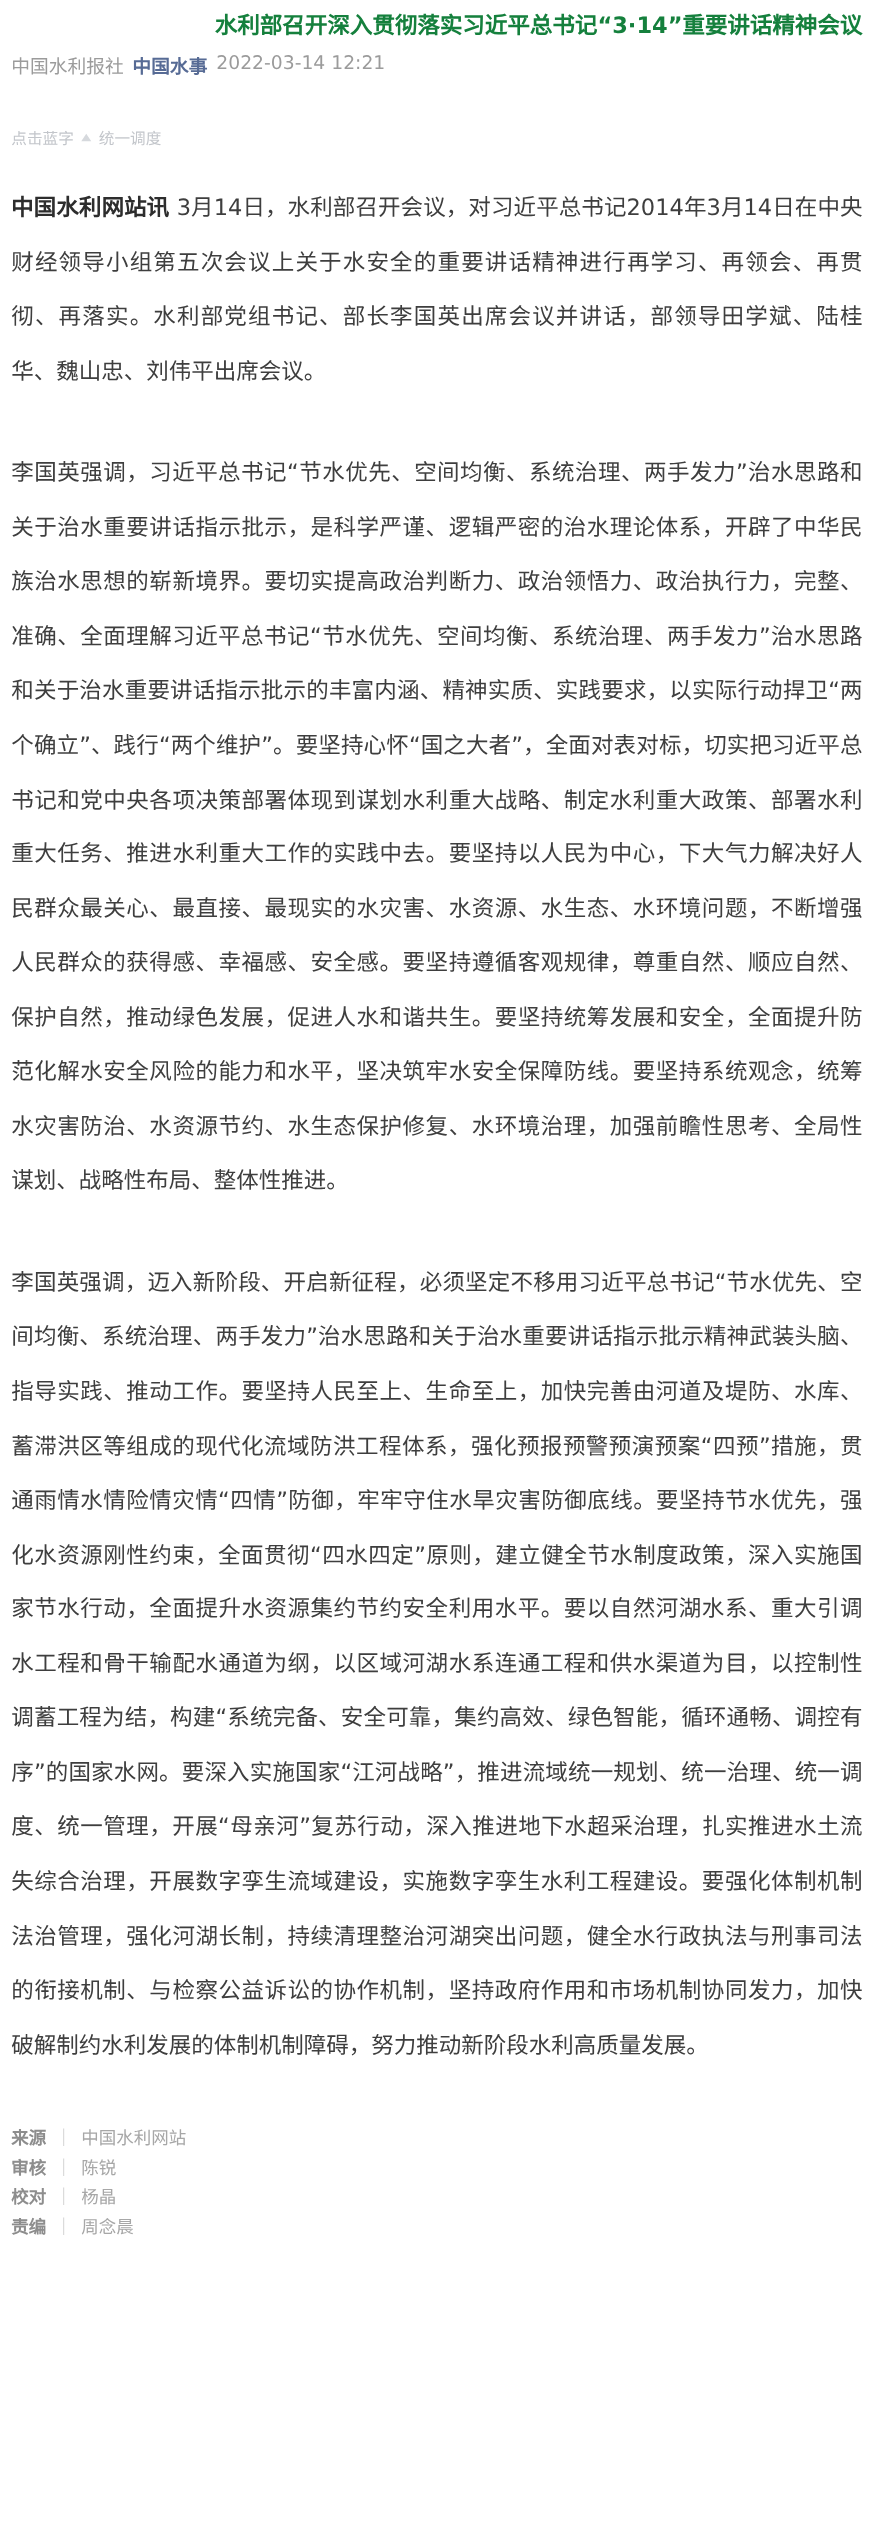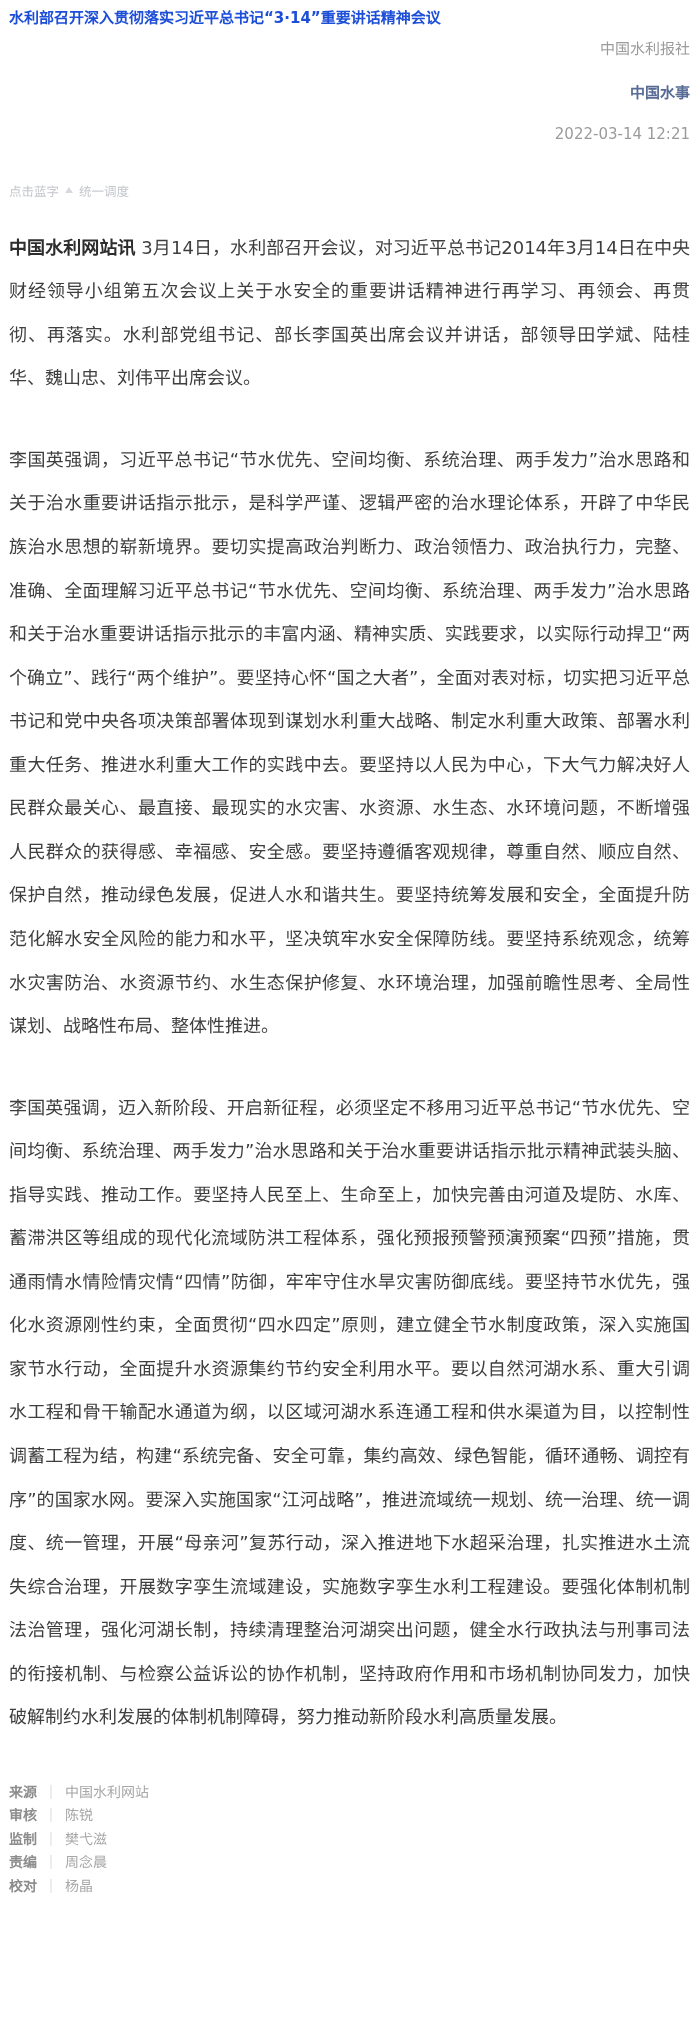--- a/index.html
+++ b/index.html
@@ -8,33 +8,33 @@
     width: 699px;
     min-height: 2027px;
     margin: 0 auto;
     font-family: "DejaVu Sans", "Liberation Sans", sans-serif;
     color: #3e3e3e;
   }
   .page { padding: 8px 9px 40px 9px; }
 
   
   .title {
-    font-size: 15px;
+    font-size: 18px;
     font-weight: 700;
-    color: #1d4ed8;
+    color: #15803d;
     line-height: 1.45;
+    text-align: right;
   }
   .meta {
     margin-top: 7px;
     font-size: 15px;
     color: #9b9b9b;
     display: flex;
-    align-items: flex-end;
-    gap: 23px;
-    flex-direction: column;
+    align-items: flex-start;
+    gap: 7px;
   }
   .meta .account {
     color: #576b95;
     font-weight: 600;
     cursor: pointer;
     text-decoration: none;
   }
   .follow-hint {
     margin-top: 38px;
     font-size: 12.5px;
@@ -106,29 +106,24 @@
       <span class="label">来源</span>
         <span class="sep">｜</span>
         <span>中国水利网站</span>
     </div>
     <div class="credit-row">
       <span class="label">审核</span>
         <span class="sep">｜</span>
         <span>陈锐</span>
     </div>
     <div class="credit-row">
-      <span class="label">监制</span>
+      <span class="label">校对</span>
         <span class="sep">｜</span>
-        <span>樊弋滋</span>
+        <span>杨晶</span>
     </div>
     <div class="credit-row">
       <span class="label">责编</span>
         <span class="sep">｜</span>
         <span>周念晨</span>
     </div>
-    <div class="credit-row">
-      <span class="label">校对</span>
-        <span class="sep">｜</span>
-        <span>杨晶</span>
-    </div>
   </div>
 
 </div>
 
 </body></html>

